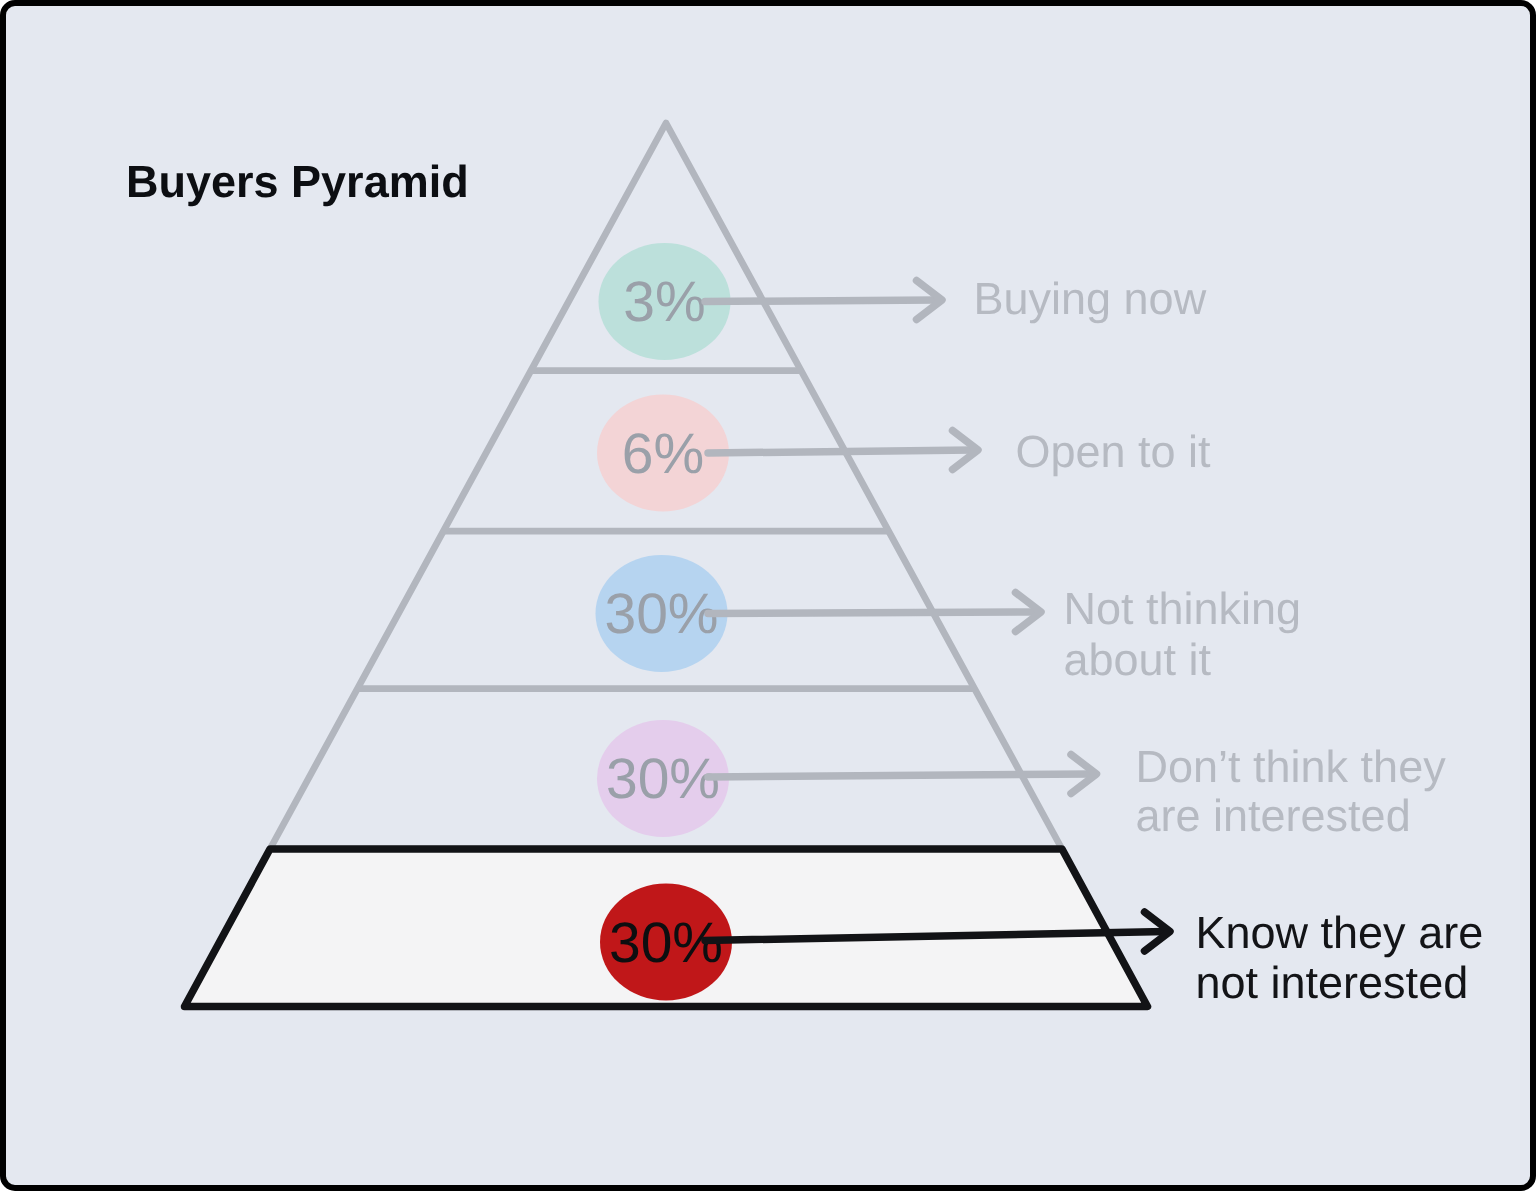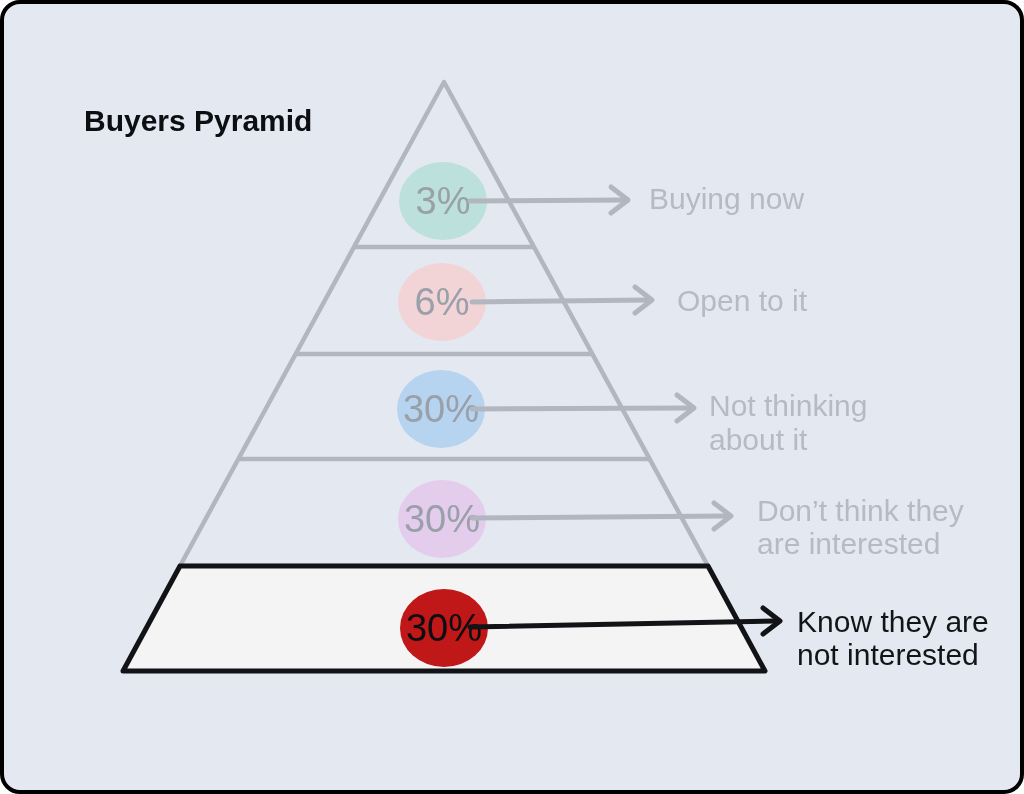--- a/index.html
+++ b/index.html
@@ -7,21 +7,21 @@
     width: 1024px; height: 794px;
     font-family: "Liberation Sans", sans-serif;
     background: #ffffff;
   }
   .frame {
     position: relative;
     width: 1024px; height: 794px;
     box-sizing: border-box;
     background: #e4e8f0;
     border: 4px solid #000000;
-    border-radius: 20px;
+    border-radius: 10px;
     overflow: hidden;
   }
   svg { position: absolute; left: 0; top: 0; }
   .title-text {
     font-size: 30px;
     font-weight: bold;
     fill: #0c0e12;
   }
   .muted-label { font-size: 30px; fill: #b6bac2; }
   .strong-label { font-size: 30px; fill: #131417; }

